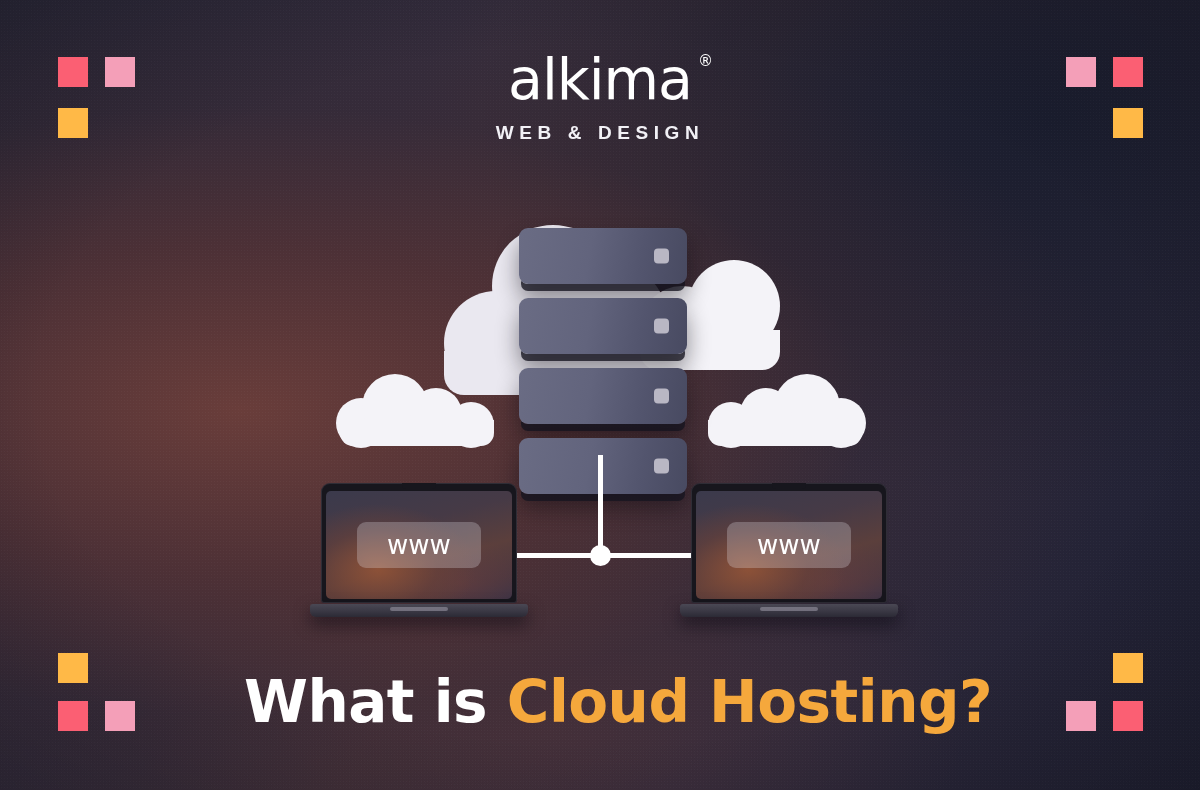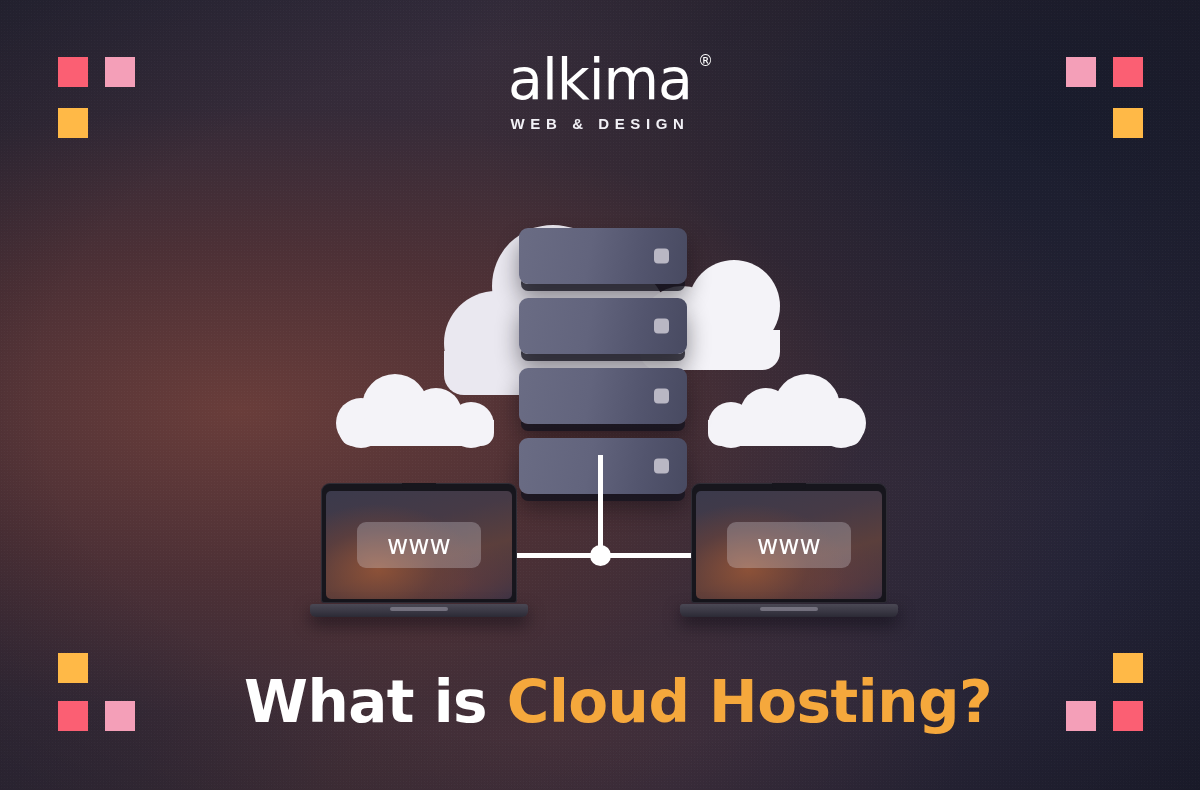--- a/index.html
+++ b/index.html
@@ -52,22 +52,22 @@
     position:relative; display:inline-block;
     font-size:57px; line-height:.95; font-weight:400; color:#fff;
     letter-spacing:-1px;
     font-family:"DejaVu Sans", sans-serif;
   }
   .logo-reg{
     position:absolute; top:2px; right:-20px;
     font-size:15px; color:#fff; font-weight:400;
   }
   .logo-sub{
-    margin-top:9px;
-    font-size:15px; letter-spacing:5.6px; color:#f2f1f6;
+    margin-top:16px;
+    font-size:19px; letter-spacing:5.6px; color:#f2f1f6;
     font-weight:700;
   }
 
   
   .illus{ position:absolute; inset:0; z-index:4; }
 
   .cloud{ position:absolute; }
   .cloud i{
     position:absolute; border-radius:50%;
     background:#f4f3f8;

